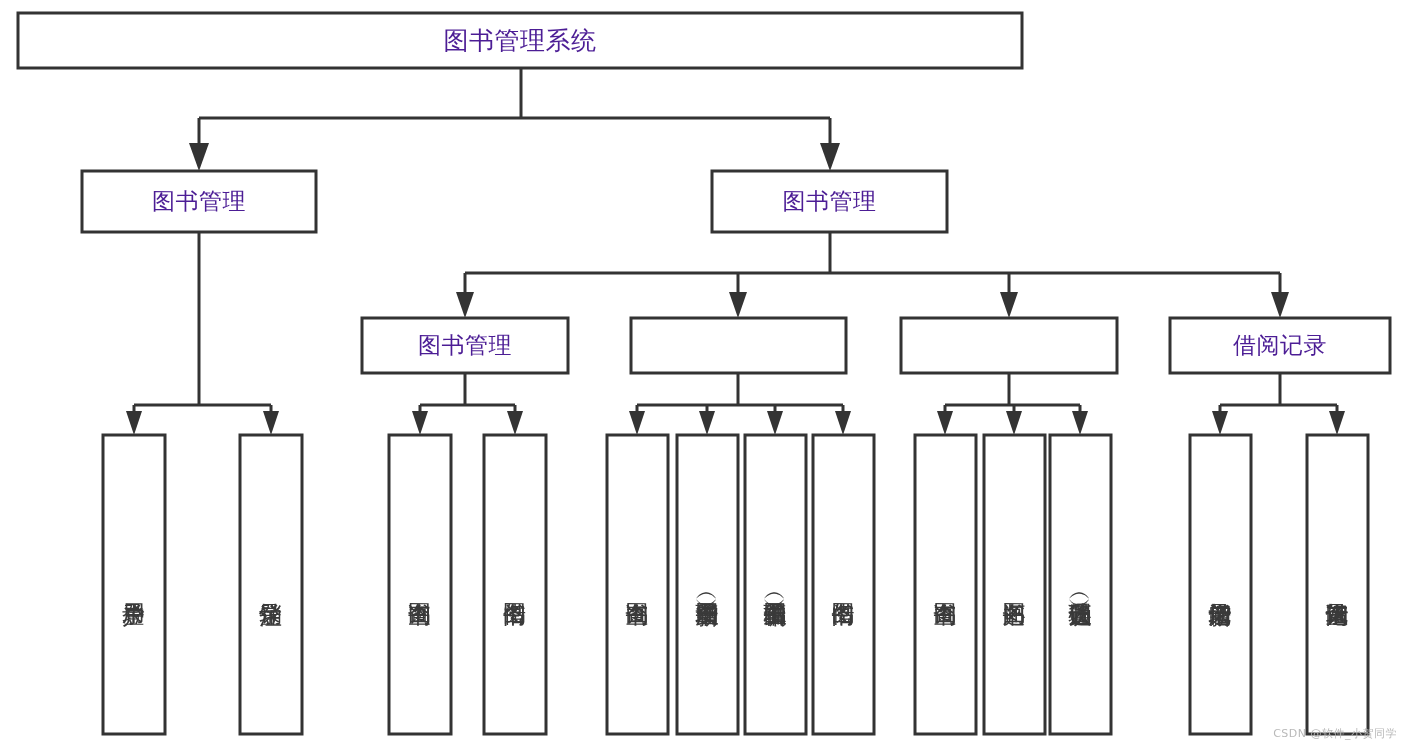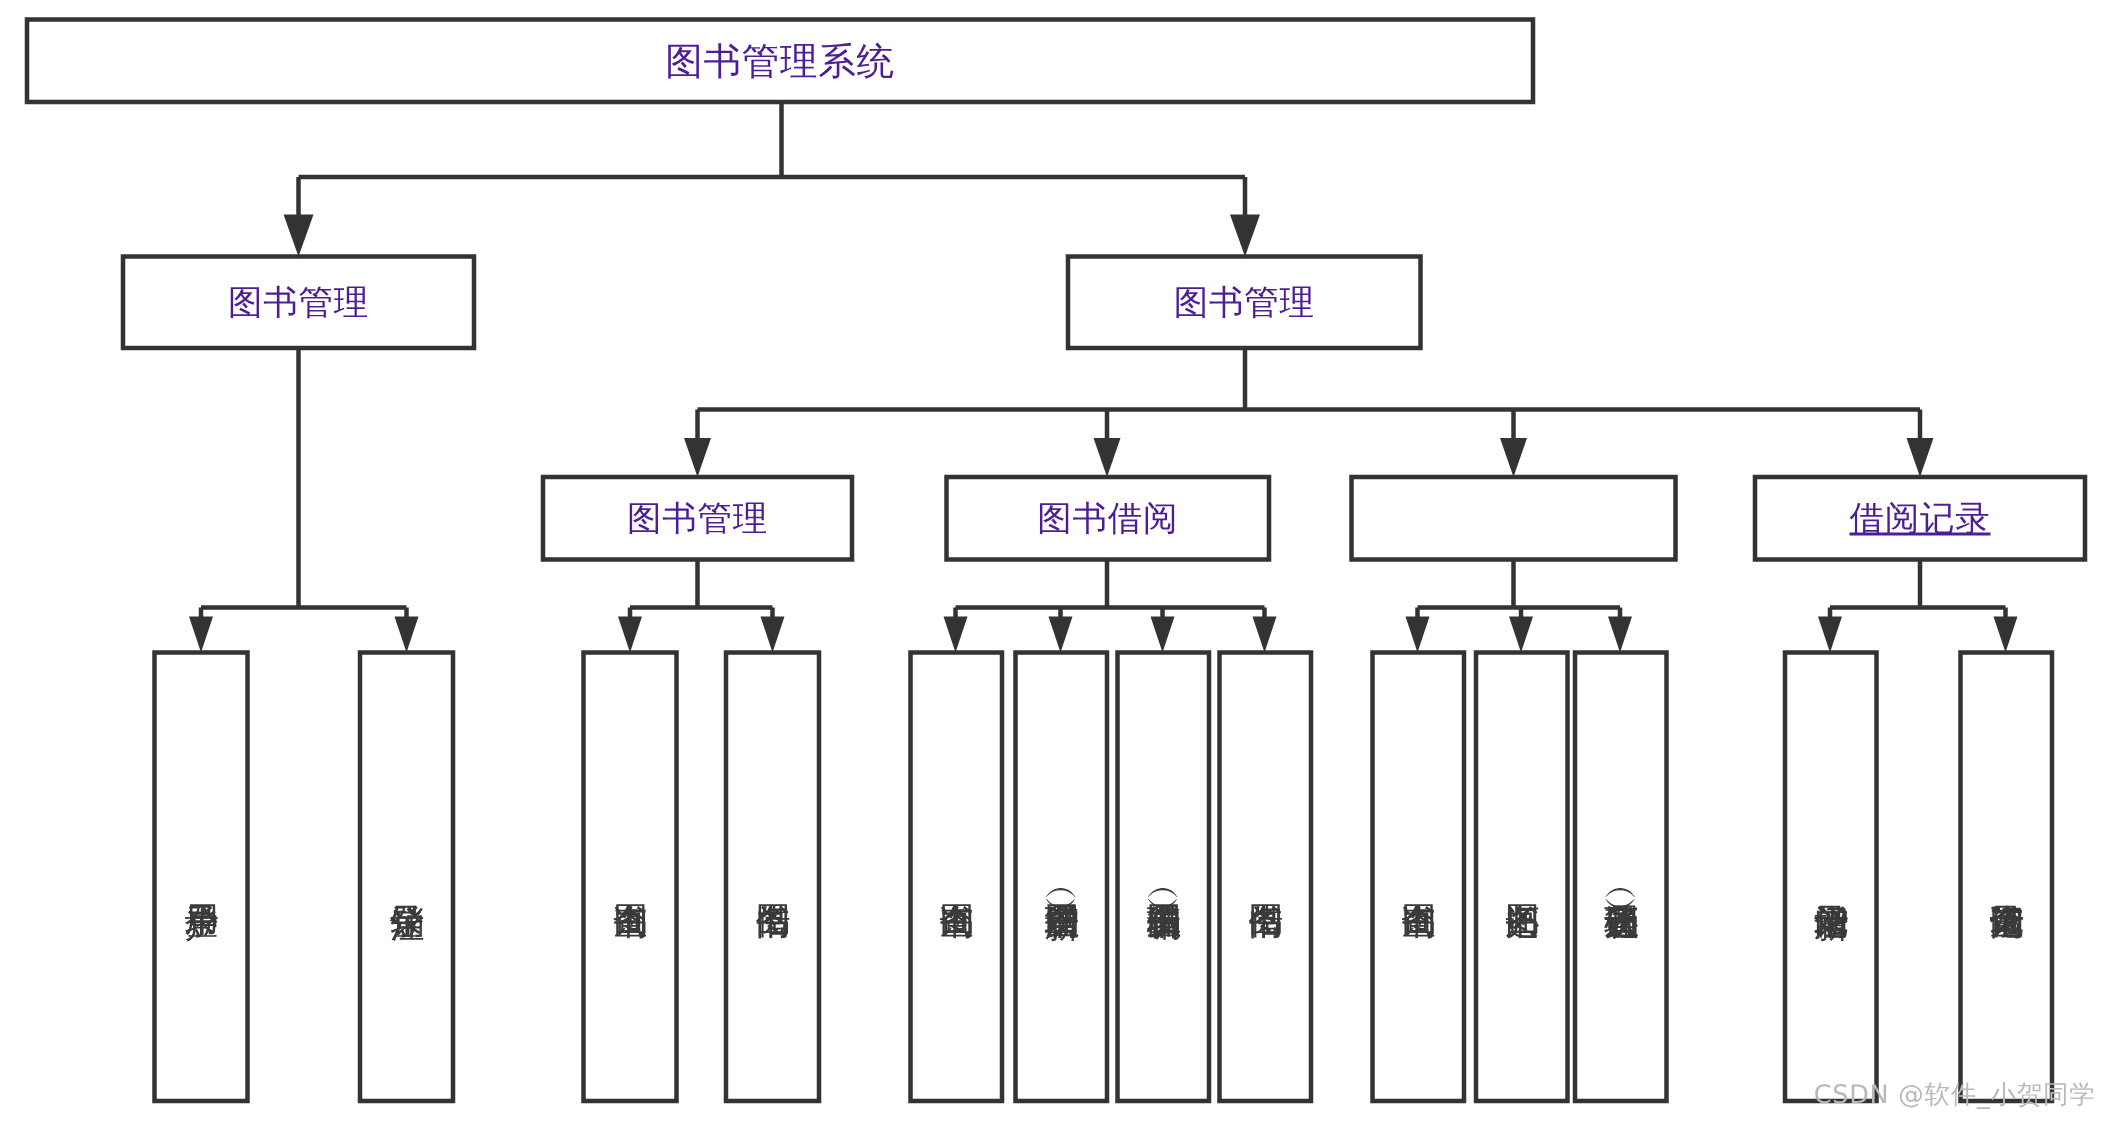--- a/index.html
+++ b/index.html
@@ -63,21 +63,21 @@
     text-align: center;
     writing-mode: vertical-rl;
     text-orientation: upright;
     pointer-events: none;
   }
   .watermark {
     position: absolute;
     right: 8px;
     bottom: 6px;
     color: #b9b9b9;
-    font-size: 17px;
+    font-size: 11px;
     letter-spacing: 0.5px;
     white-space: nowrap;
     user-select: none;
   }
 </style>
 </head>
 <body>
 
 <div id="diagram-root">
 
@@ -185,22 +185,21 @@
     </g>
 
   </svg>
 
   <div class="node-label-h" style="left:18px; top:13px; width:1004px; height:55px; font-size:25px;">图书管理系统</div>
 
   <div class="node-label-h" style="left:82px; top:171px; width:234px; height:61px;">图书管理</div>
   <div class="node-label-h" style="left:712px; top:171px; width:235px; height:61px;text-align:right;">图书管理</div>
 
   <div class="node-label-h" style="left:362px; top:318px; width:206px; height:55px;">图书管理</div>
-  <div class="node-label-h" style="left:631px; top:318px; width:215px; height:55px;">图书借阅</div>
-  <div class="node-label-h" style="left:1170px; top:318px; width:220px; height:55px;text-decoration:underline;">借阅记录</div>
+  <div class="node-label-h" style="left:1170px; top:318px; width:220px; height:55px;">借阅记录</div>
 
   <div class="node-label-v" style="left:103px; top:435px; width:62px; height:299px;">用户登录</div>
   <div class="node-label-v" style="left:240px; top:435px; width:62px; height:299px;">注销登录</div>
 
   <div class="node-label-v" style="left:389px; top:435px; width:62px; height:299px;">查询图书</div>
   <div class="node-label-v" style="left:484px; top:435px; width:62px; height:299px;">借阅图书</div>
 
   <div class="node-label-v" style="left:607px; top:435px; width:61px; height:299px;">查询图书</div>
   <div class="node-label-v" style="left:677px; top:435px; width:61px; height:299px;">新增图书（管理员）</div>
   <div class="node-label-v" style="left:745px; top:435px; width:61px; height:299px;">编辑图书（管理员）</div>

